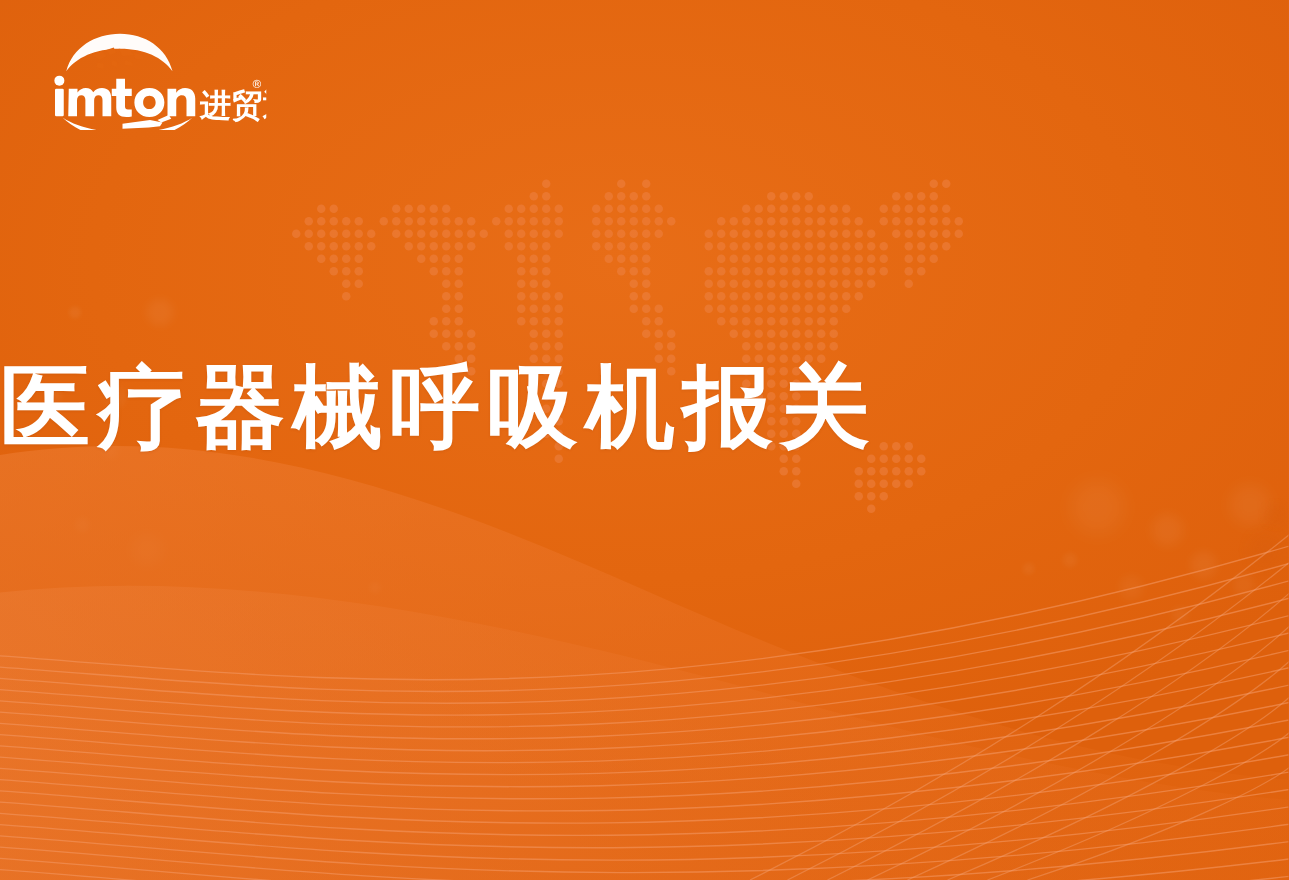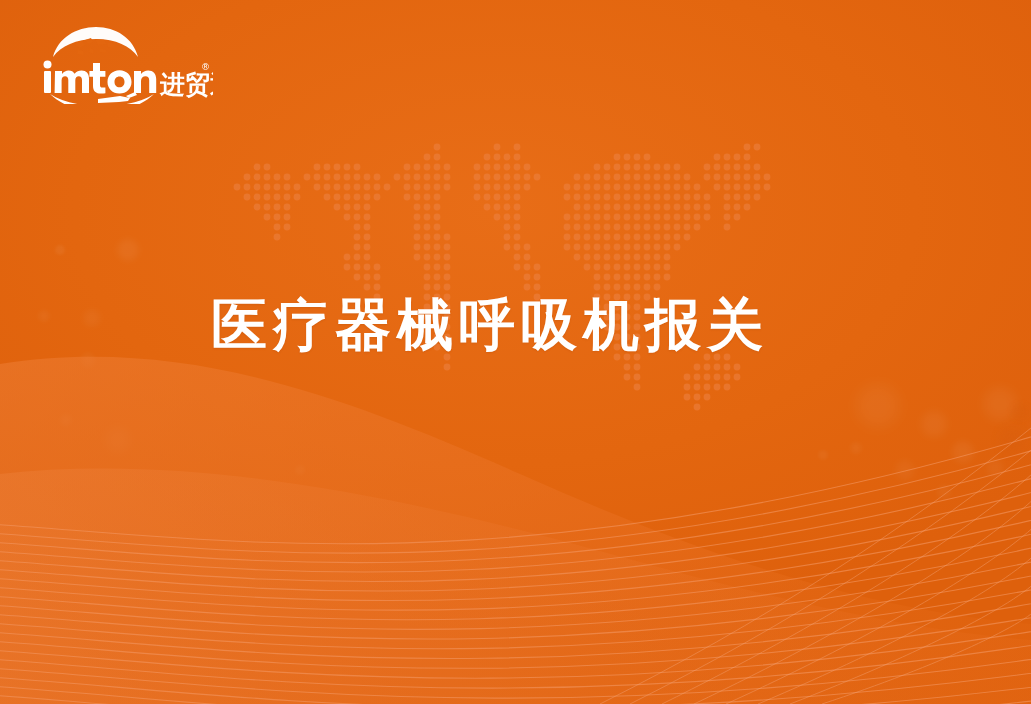--- a/index.html
+++ b/index.html
@@ -28,23 +28,22 @@
   #waves{position:absolute;left:0;bottom:0;width:1031px;height:380px;}
   #waves svg{display:block;width:1031px;height:380px;}
   
   #logo{
     position:absolute;left:38px;top:24px;width:175px;height:80px;
   }
   #logo svg{display:block;width:175px;height:80px;}
   
   #title{
     position:absolute;left:0;top:278px;width:980px;
-    text-align:center;
     color:#FFFFFF;
-    font-size:56px;
+    font-size:72px;
     line-height:94px;
     font-weight:700;
     letter-spacing:6px;
     font-family:"DejaVu Sans","Liberation Sans",sans-serif;
     white-space:nowrap;
     text-shadow:0 1px 2px rgba(150,60,0,.18);
   }
 </style>
 </head>
 <body>

